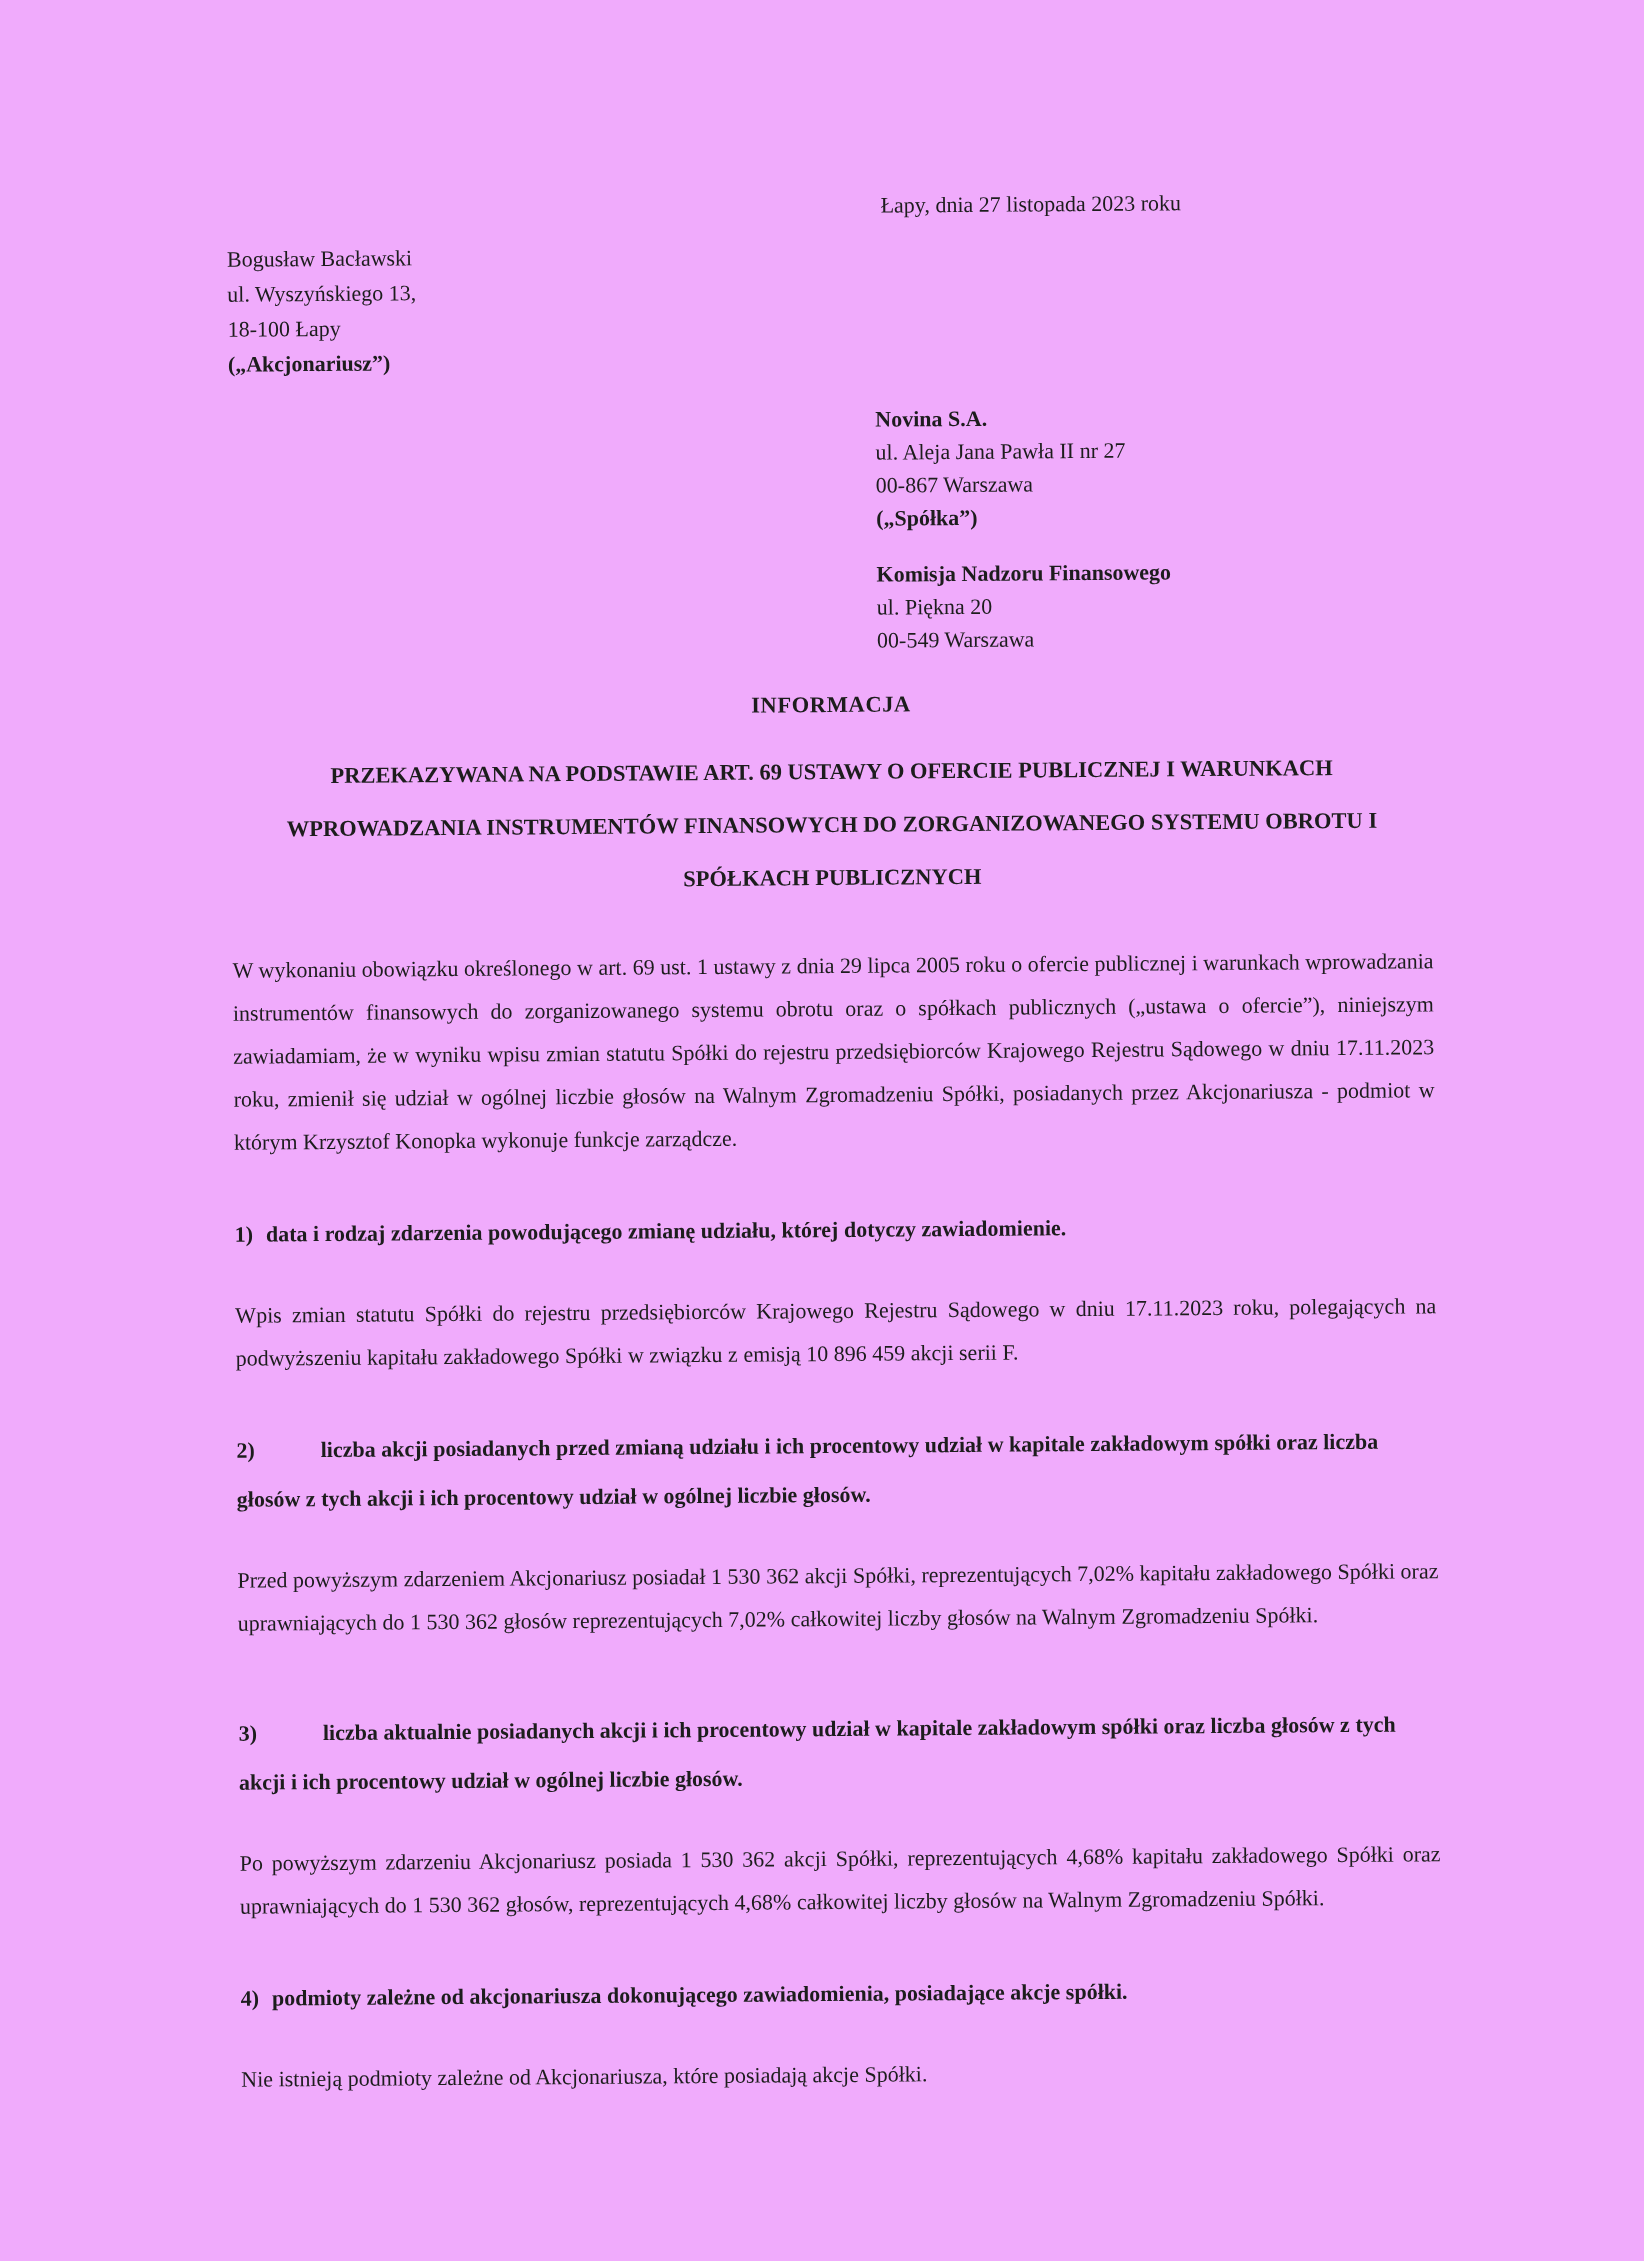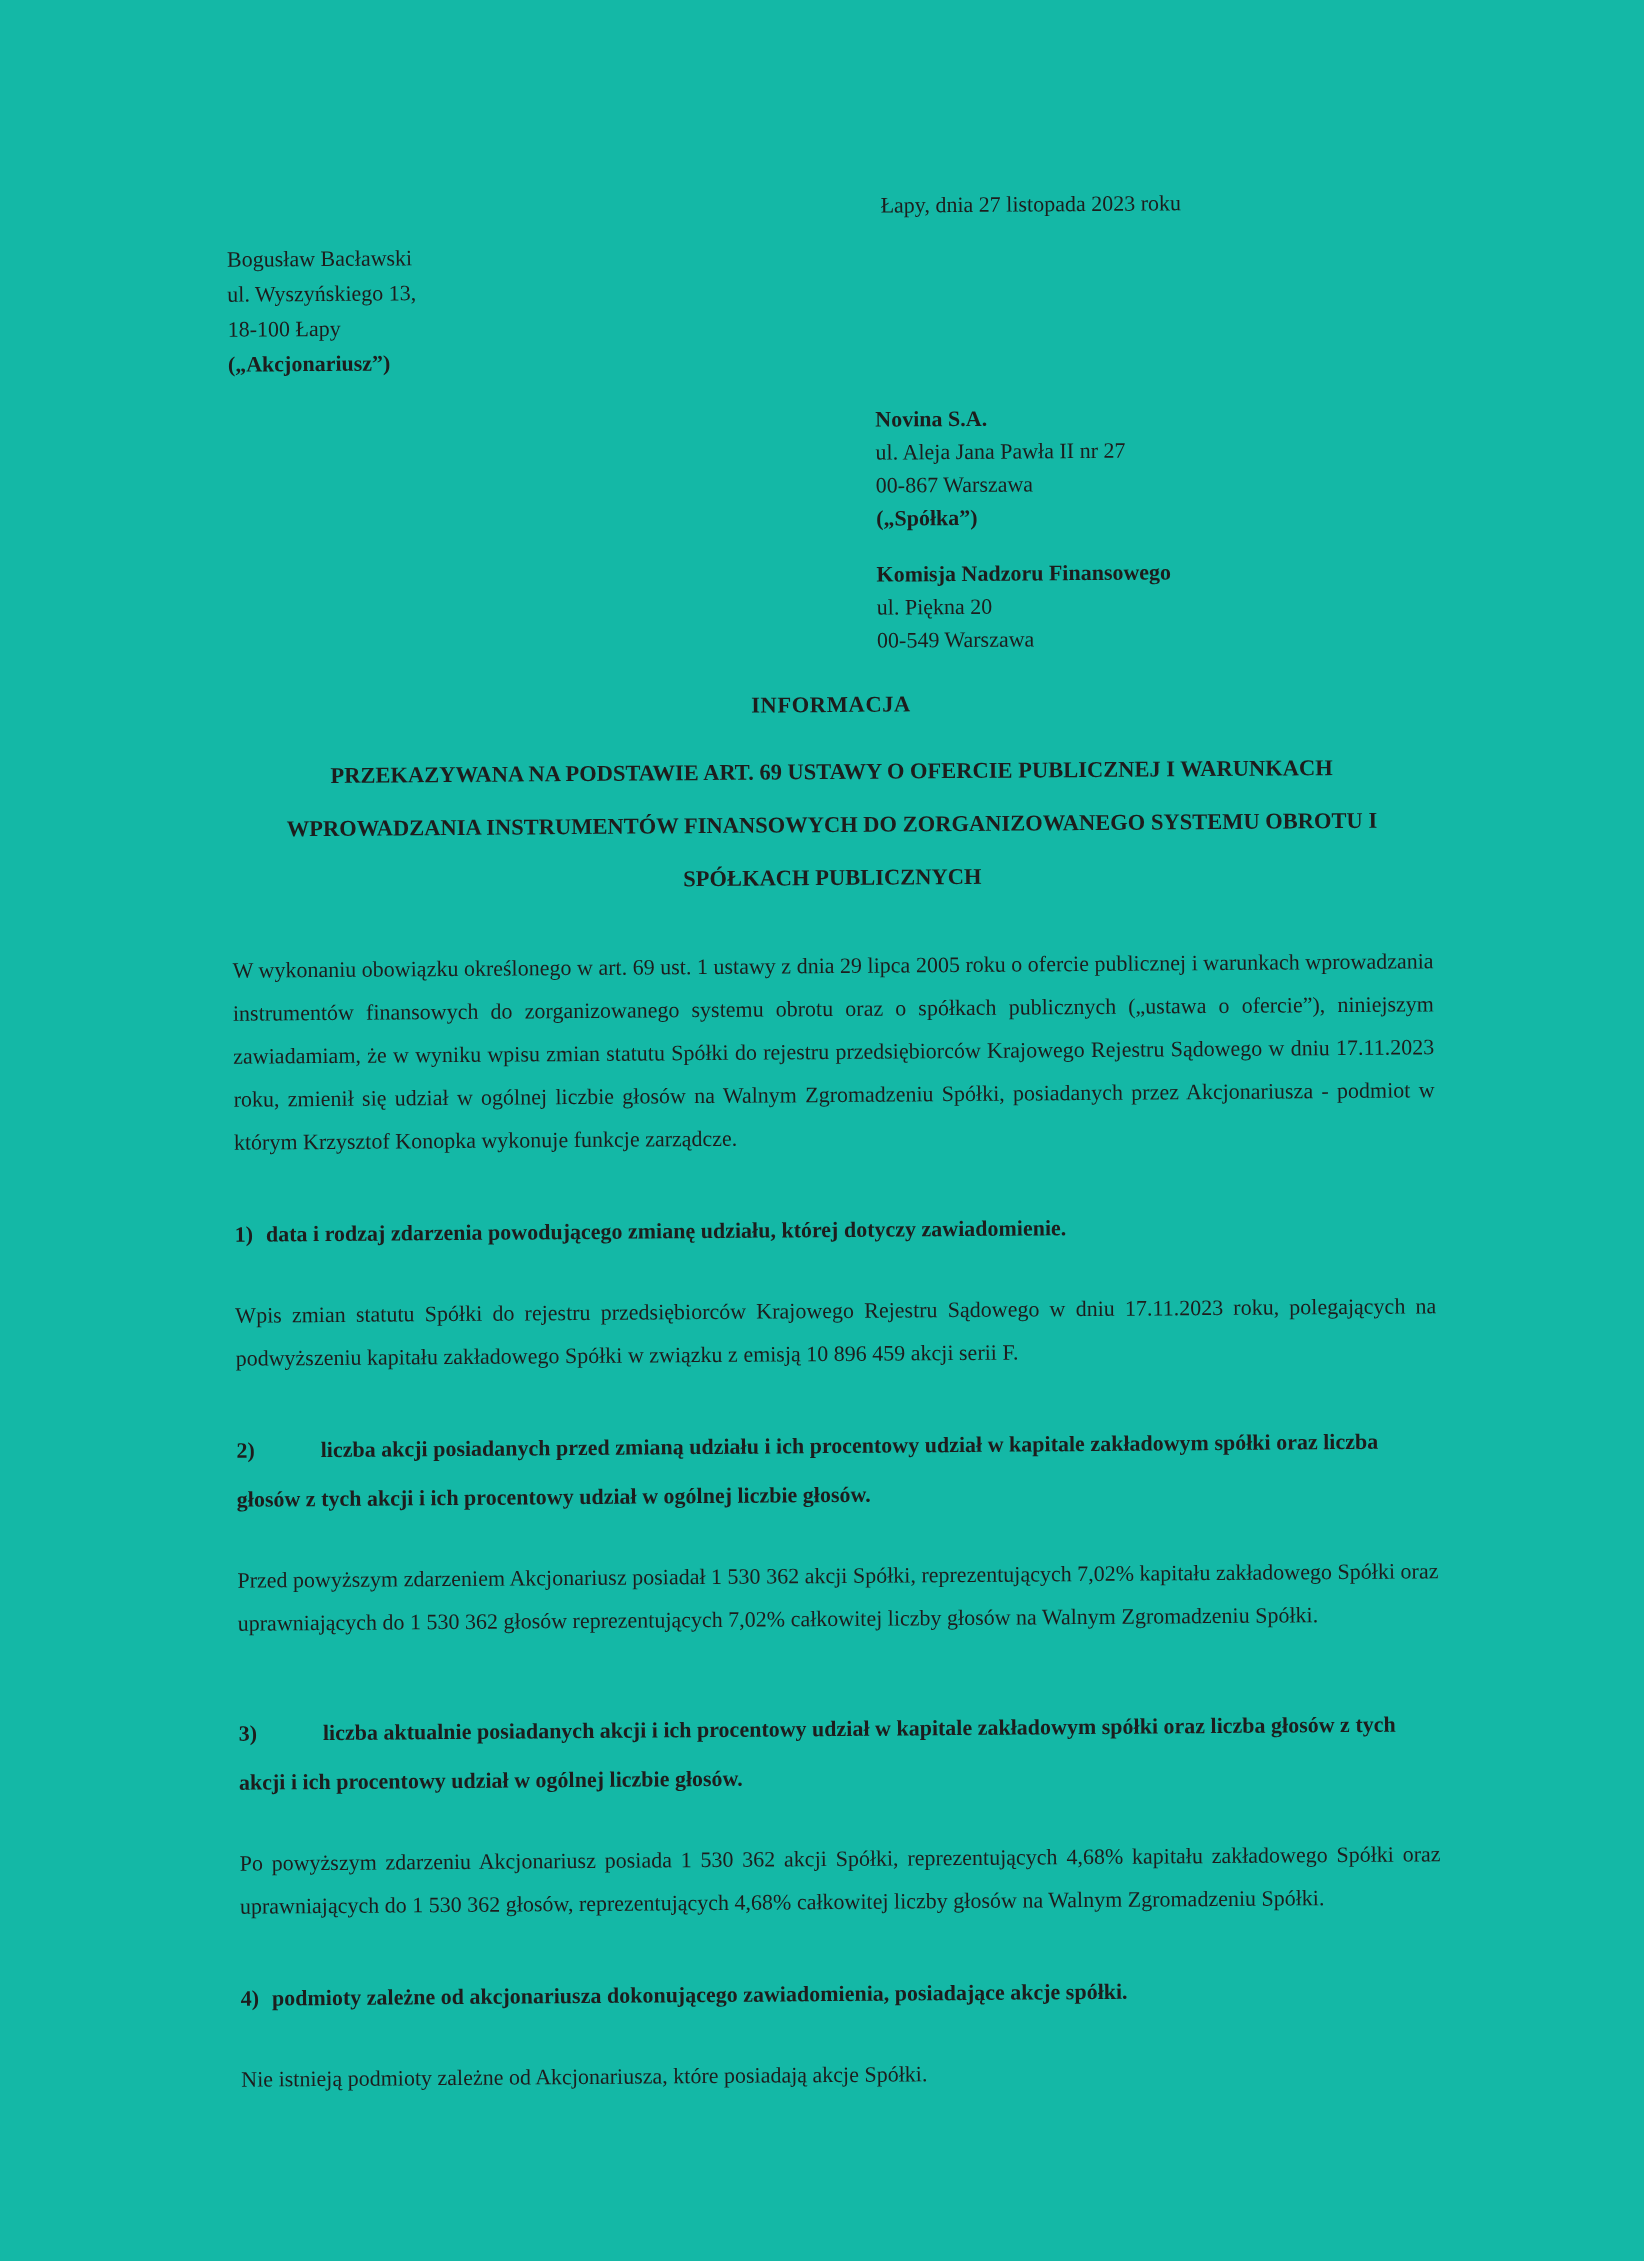--- a/index.html
+++ b/index.html
@@ -4,21 +4,21 @@
 <style>
   html, body {
     margin: 0;
     padding: 0;
     background: #ffffff;
   }
   .page {
     position: relative;
     width: 1644px;
     height: 2261px;
-    background: #14b8a6;
+    background: #f0abfc;
     overflow: hidden;
     font-family: "Liberation Serif", serif;
     color: #1d1d1d;
   }
   .content {
     position: absolute;
     left: 225px;
     top: 0;
     width: 1201px;
     transform: rotate(-0.45deg);

